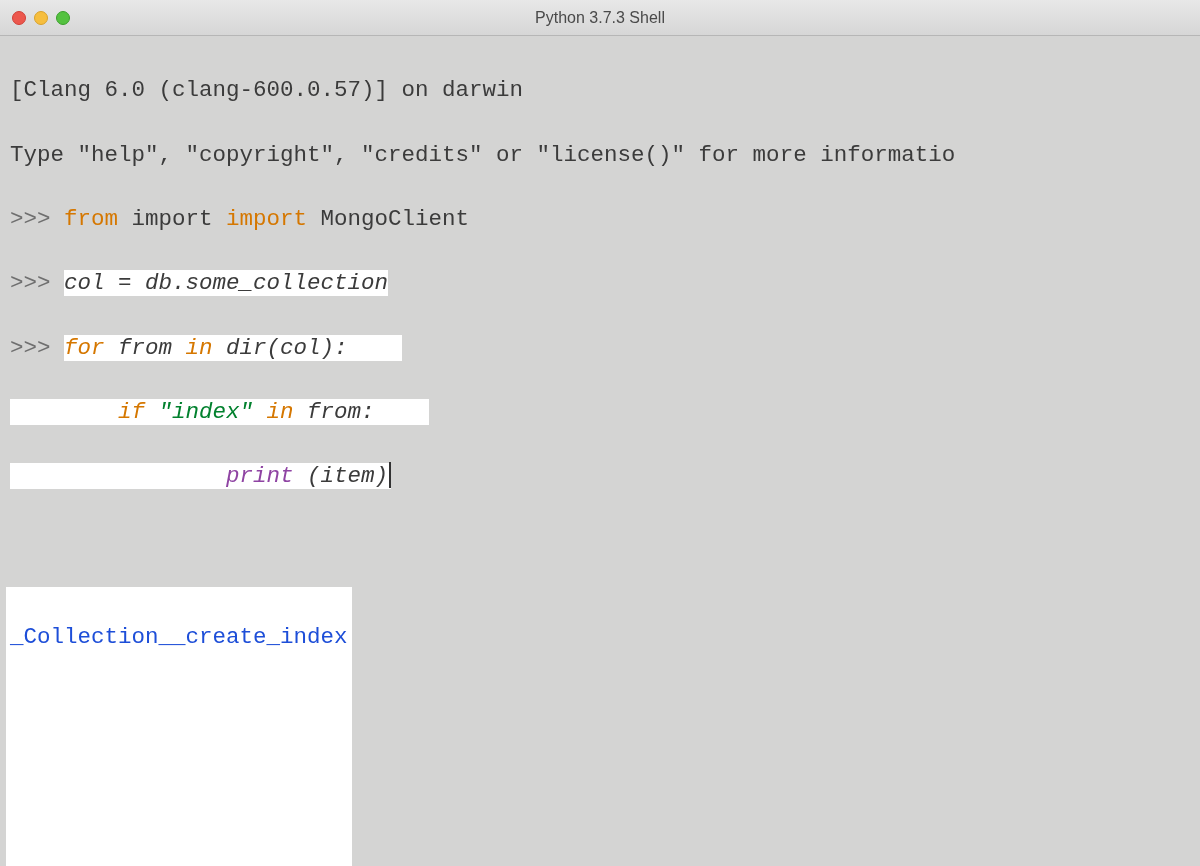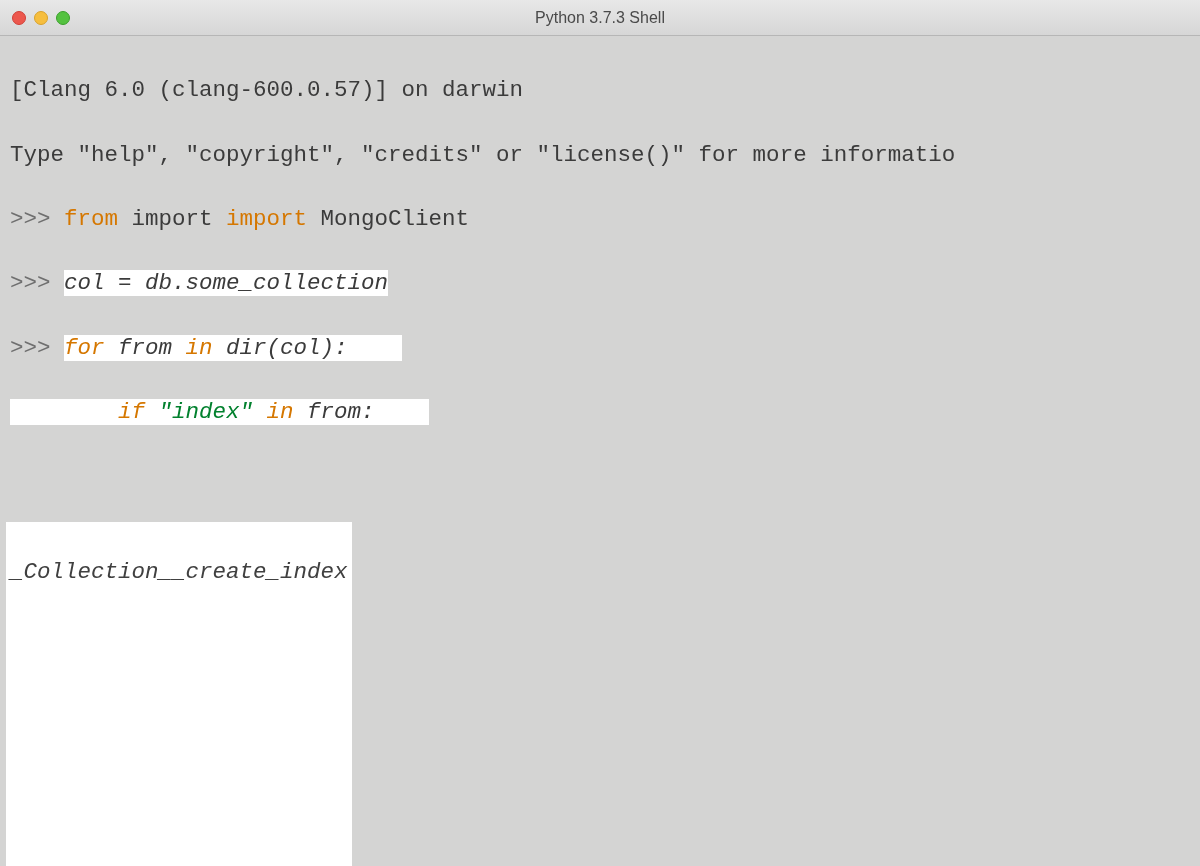--- a/index.html
+++ b/index.html
@@ -45,21 +45,21 @@
       padding: 6px 10px;
       font-size: 22.5px;
       line-height: 1.43;
       white-space: pre;
       color: #3b3b3b;
     }
     .prompt { color: #6f6f6f; }
     .kw-orange { color: #d57700; margin-top: 27px; }
     .string { color: #02812e; }
     .builtin { color: #8f44a3; }
-    .output { color: #404040; font-style: italic; }
+    .output { color: #1d4ed8; }
     .hl-bg {
       background: #ffffff;
       display: inline;
       font-style: italic;
     }
     .line { display: block; }
     .output-block {
       background: #ffffff;
       display: inline-block;
       padding: 2px 4px 0px 4px;
@@ -88,20 +88,21 @@
   <div class="window-title">Python 3.7.3 Shell</div>
 </div>
 
 <div class="content">
 <span class="line">[Clang 6.0 (clang-600.0.57)] on darwin</span>
 <span class="line">Type "help", "copyright", "credits" or "license()" for more informatio</span>
 <span class="line"><span class="prompt">&gt;&gt;&gt; </span><span class="kw-orange">from</span><span> import </span><span class="kw-orange">import</span><span> MongoClient</span></span>
 <span class="line"><span class="prompt">&gt;&gt;&gt; </span><span class="hl-bg"><span>col = db.some_collection</span></span></span>
 <span class="line"><span class="prompt">&gt;&gt;&gt; </span><span class="hl-bg"><span class="kw-orange">for</span><span> from </span><span class="kw-orange">in</span><span> dir(col):</span>    </span></span>
 <span class="line"><span class="hl-bg"><span>        </span><span class="kw-orange">if</span><span> </span><span class="string">"index"</span><span> </span><span class="kw-orange">in</span><span> from:</span>    </span></span>
+<span class="line"><span class="hl-bg"><span>                </span><span class="builtin">print</span><span> (item)</span><span class="cursor"></span></span></span>
 <div class="output-block">
 <span class="line output">_Collection__create_index</span>
 
 
 
 
 
 
 
 

